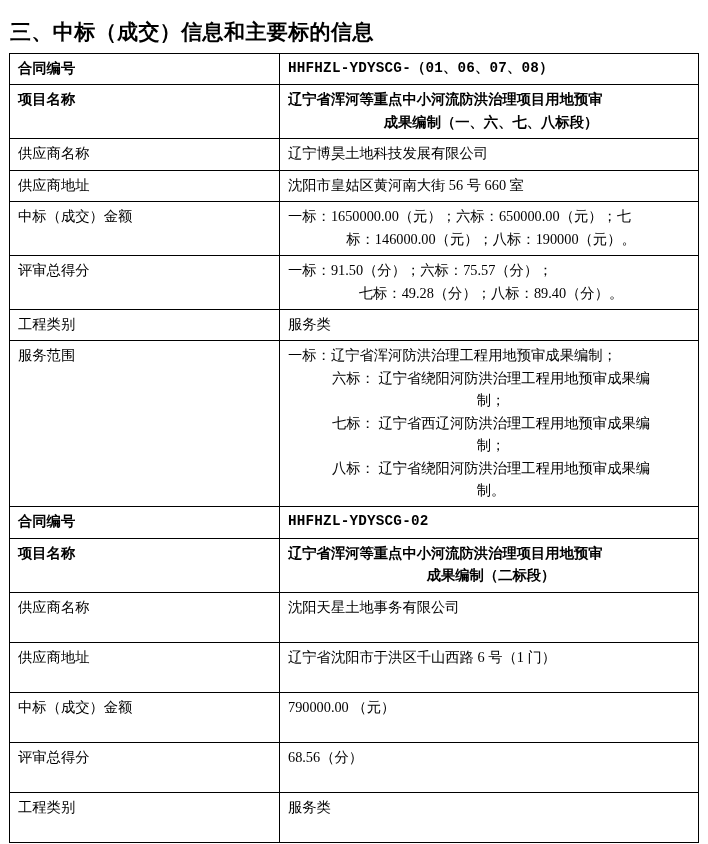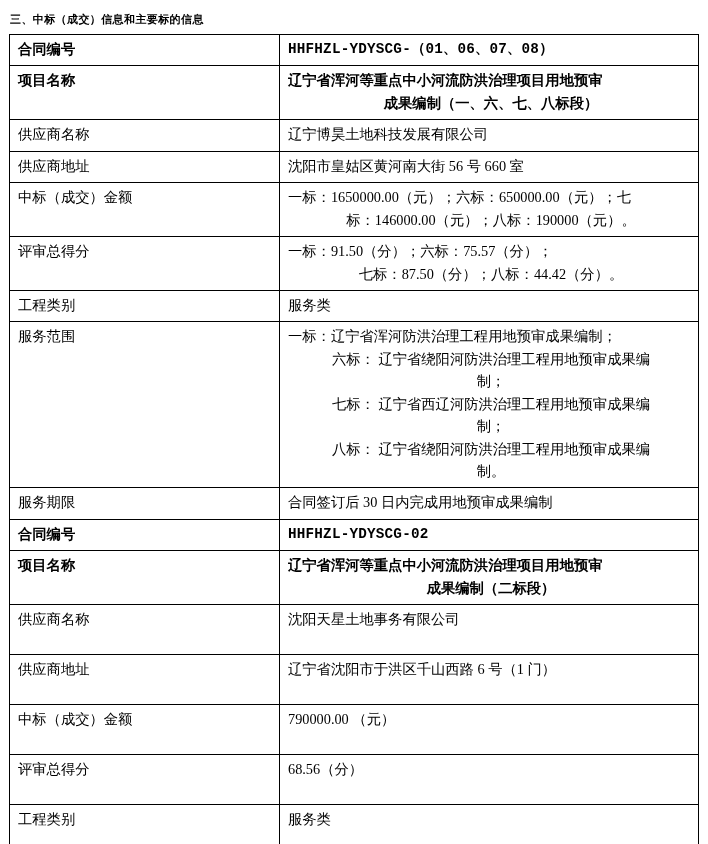--- a/index.html
+++ b/index.html
@@ -15,23 +15,23 @@
     overflow: hidden;
   }
   .page {
     position: relative;
     width: 708px;
     height: 844px;
     box-sizing: border-box;
   }
   .section-title {
     font-family: "Liberation Serif", "DejaVu Serif", serif;
-    font-size: 11px;
+    font-size: 21px;
     font-weight: bold;
-    padding: 12px 0 7px 10px;
+    padding: 18px 0 7px 10px;
     letter-spacing: 0.4px;
   }
   table.doc-table {
     border-collapse: collapse;
     width: 690px;
     margin-left: 9px;
     table-layout: fixed;
   }
   table.doc-table td {
     border: 1px solid #000000;
@@ -110,21 +110,21 @@
         <td class="value multi-line">
           <span class="ln">一标：1650000.00（元）；六标：650000.00（元）；七</span>
           <span class="ln">标：146000.00（元）；八标：190000（元）。</span>
         </td>
       </tr>
 
       <tr>
         <td class="label">评审总得分</td>
         <td class="value multi-line">
           <span class="ln">一标：91.50（分）；六标：75.57（分）；</span>
-          <span class="ln">七标：87.50（分）；八标：44.42（分）。</span>
+          <span class="ln">七标：49.28（分）；八标：89.40（分）。</span>
         </td>
       </tr>
 
       <tr>
         <td class="label">工程类别</td>
         <td class="value">服务类</td>
       </tr>
 
       <tr>
         <td class="label">服务范围</td>
@@ -132,24 +132,20 @@
           <span class="ln">一标：辽宁省浑河防洪治理工程用地预审成果编制；</span>
           <span class="ln">六标： 辽宁省绕阳河防洪治理工程用地预审成果编</span>
           <span class="ln">制；</span>
           <span class="ln">七标： 辽宁省西辽河防洪治理工程用地预审成果编</span>
           <span class="ln">制；</span>
           <span class="ln">八标： 辽宁省绕阳河防洪治理工程用地预审成果编</span>
           <span class="ln">制。</span>
         </td>
       </tr>
 
-      <tr>
-        <td class="label">服务期限</td>
-        <td class="value">合同签订后 30 日内完成用地预审成果编制</td>
-      </tr>
 
       <tr>
         <td class="label bold">合同编号</td>
         <td class="value mono-ish">HHFHZL-YDYSCG-02</td>
       </tr>
 
       <tr>
         <td class="label bold">项目名称</td>
         <td class="value bold multi-line">
           <span class="ln">辽宁省浑河等重点中小河流防洪治理项目用地预审</span>

